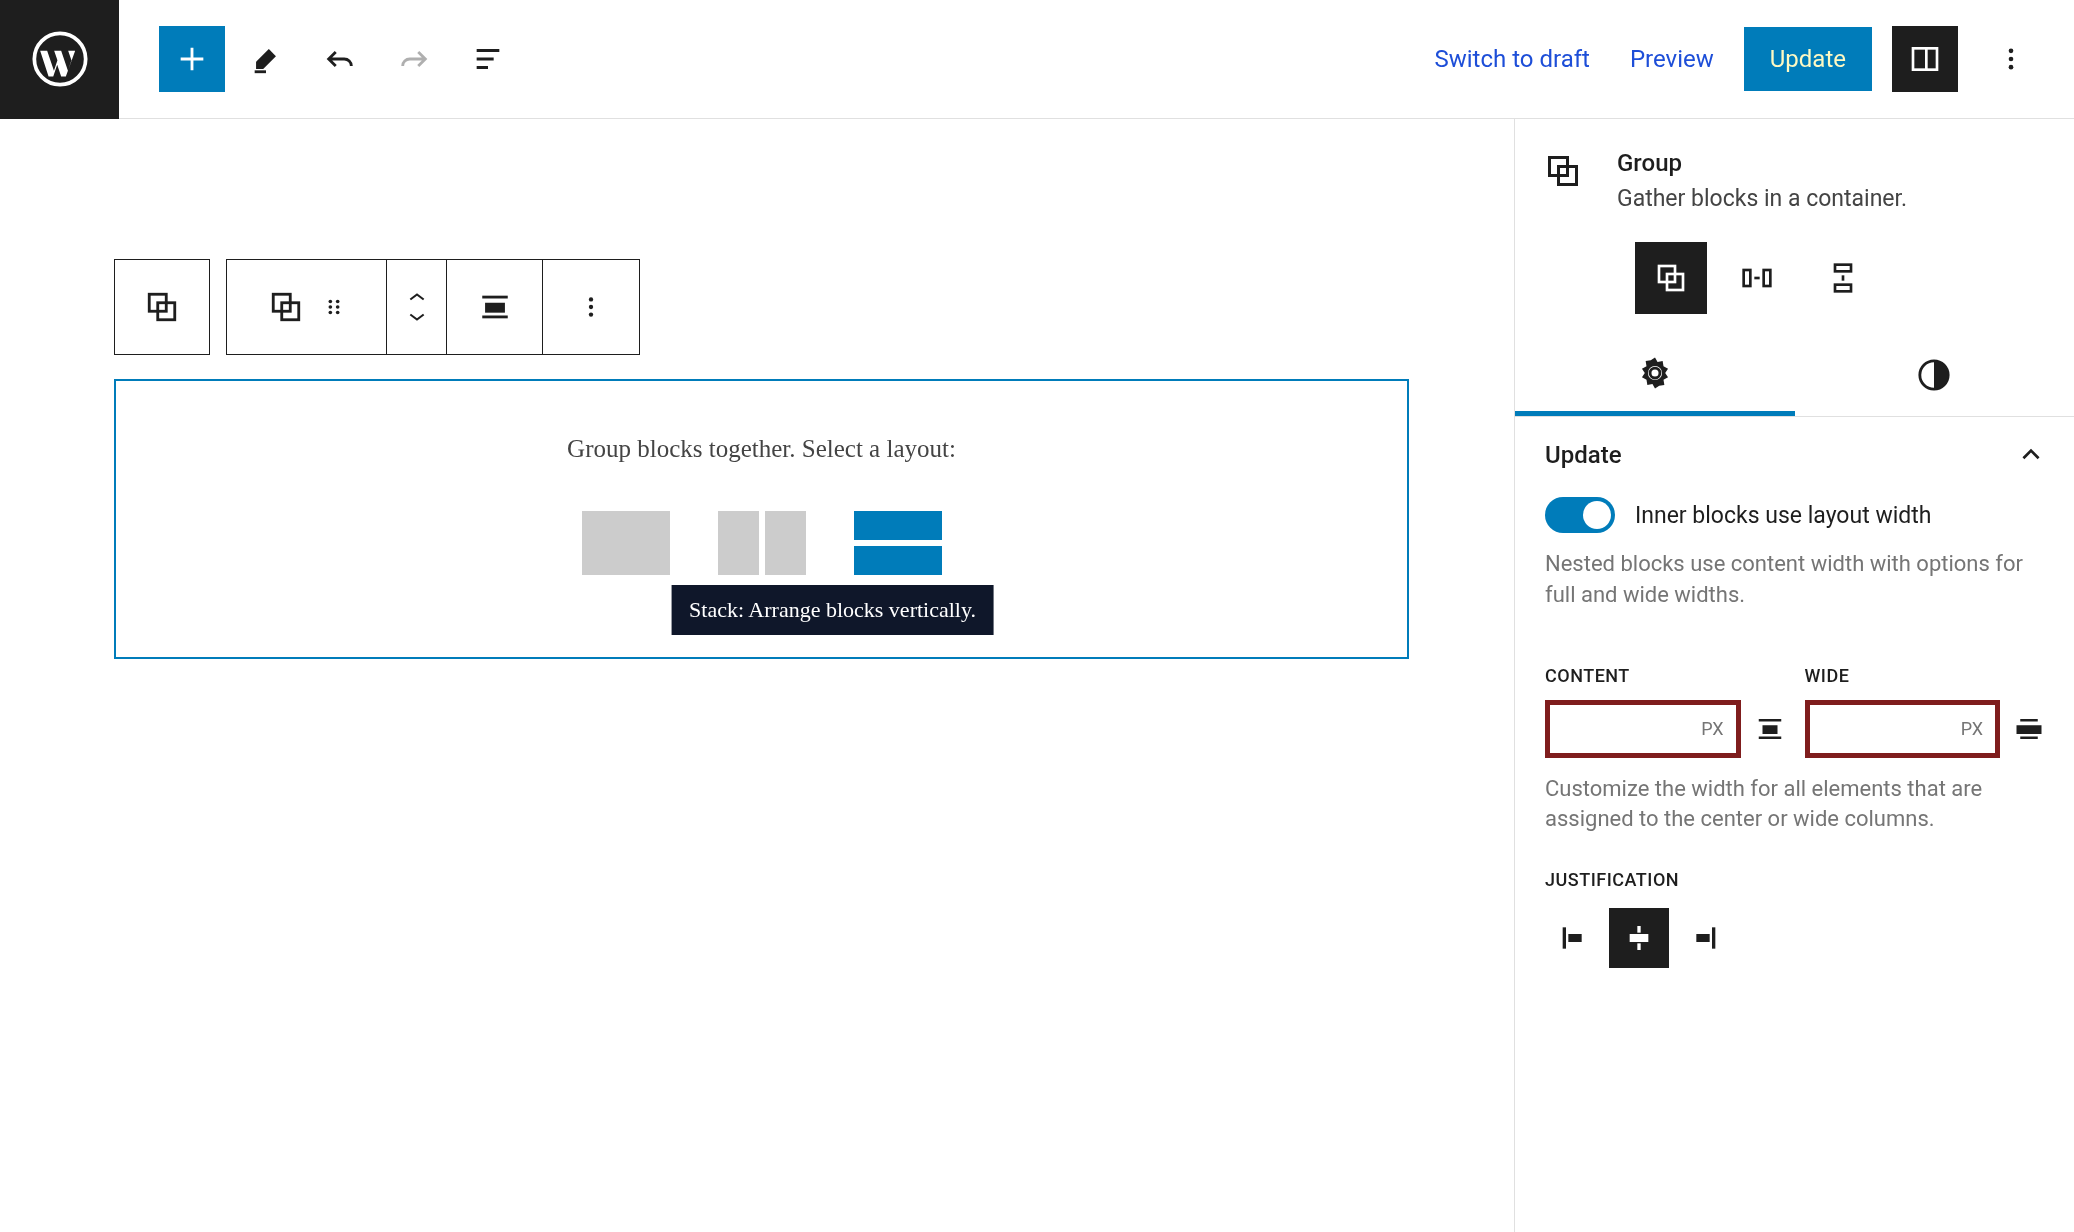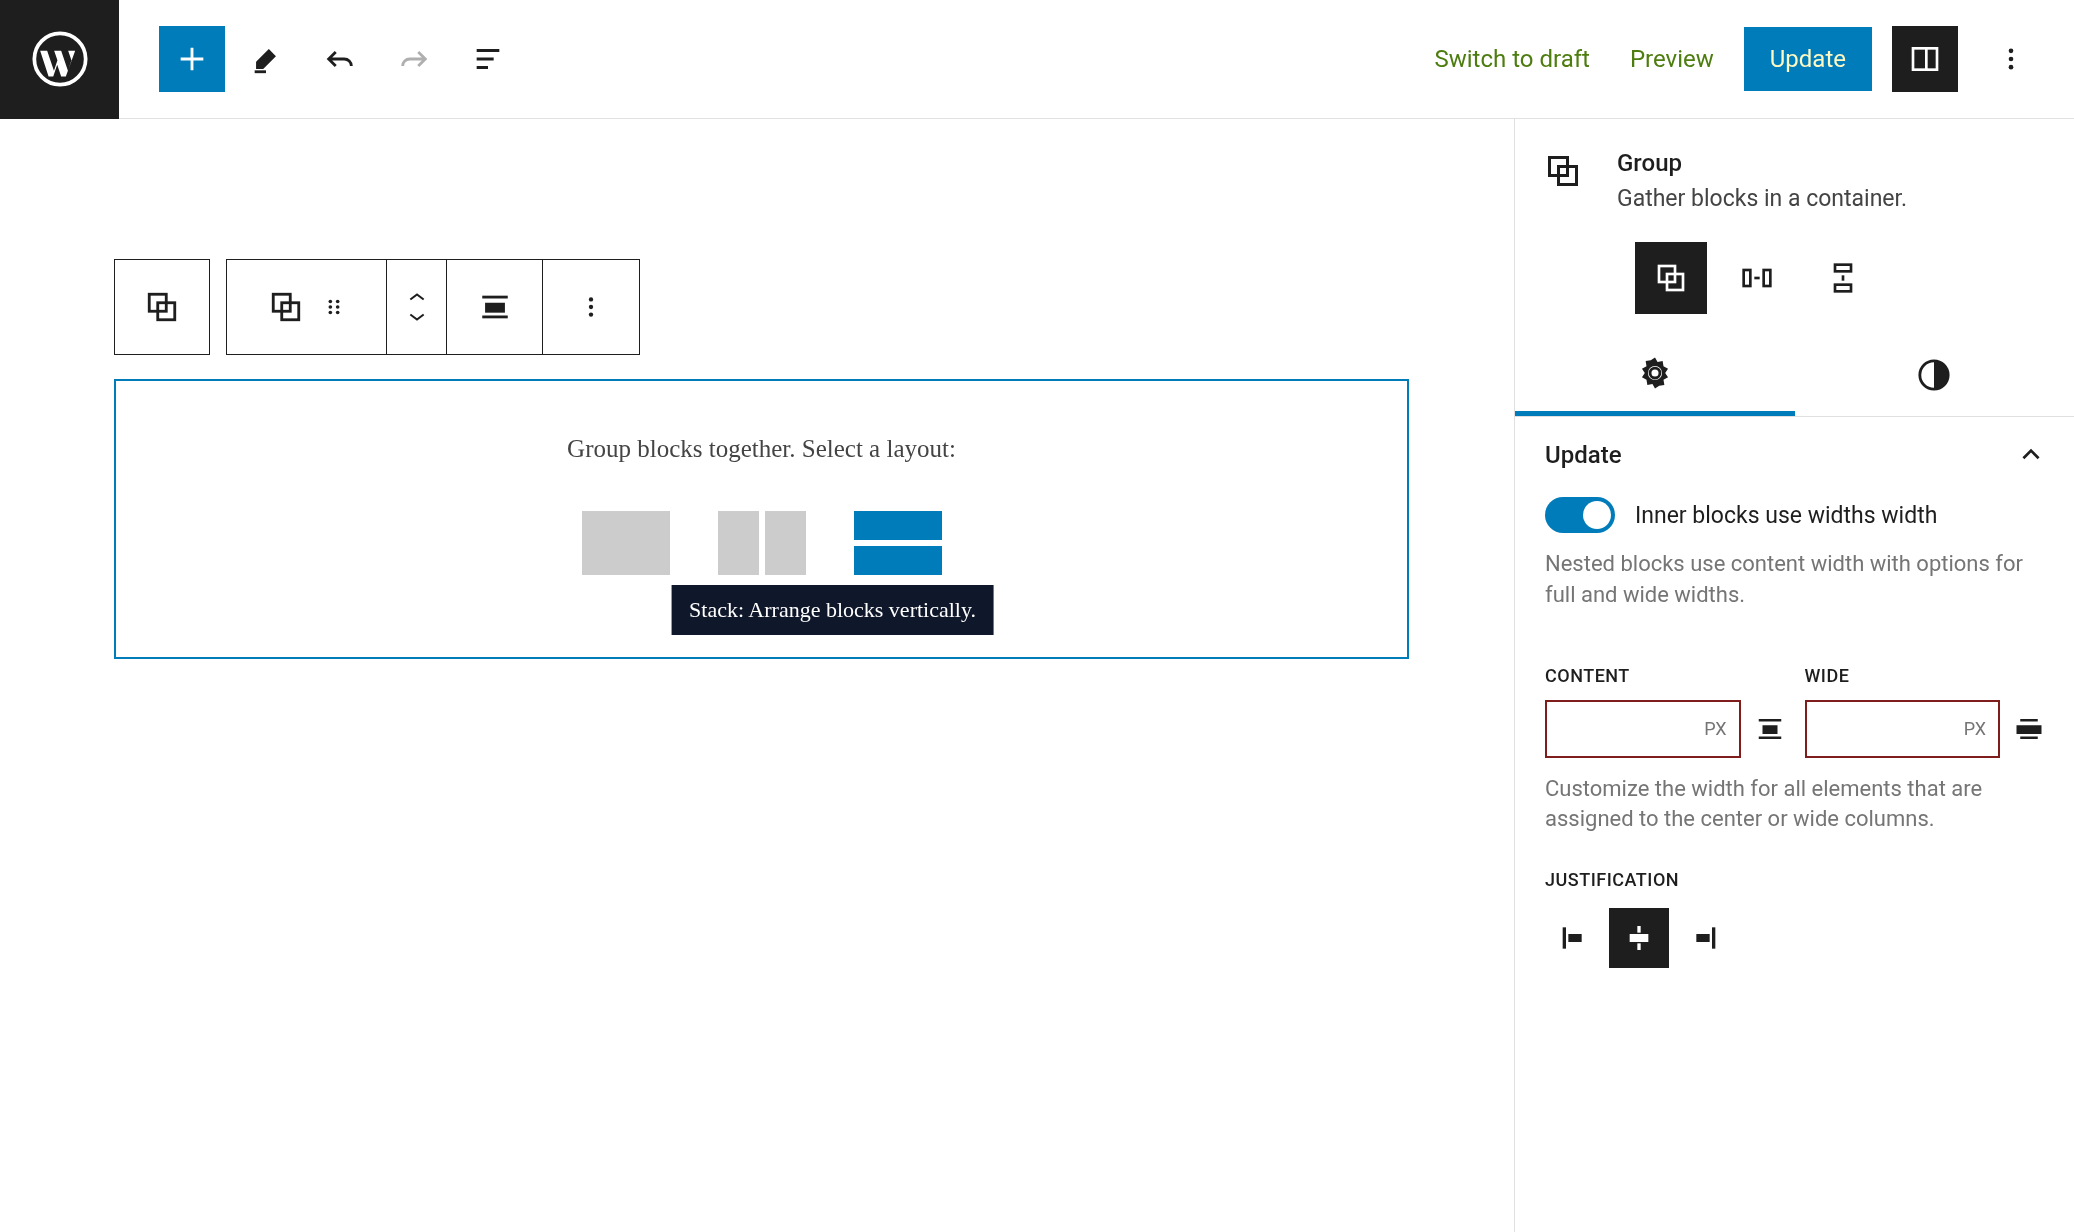--- a/index.html
+++ b/index.html
@@ -41,21 +41,21 @@
     width: 66px; height: 66px;
     display: flex; align-items: center; justify-content: center;
     cursor: pointer;
   }
   .topbar-right {
     margin-left: auto;
     display: flex; align-items: center; gap: 20px;
     padding-right: 30px;
   }
   .link {
-    color: #4d7c0f; font-size: 24px; cursor: pointer; padding: 8px 10px;
+    color: #1d4ed8; font-size: 24px; cursor: pointer; padding: 8px 10px;
   }
   .btn-update {
     background: #007cba; color: #fef9c3; font-size: 24px;
     padding: 18px 26px; cursor: pointer;
   }
   .btn-panel {
     width: 66px; height: 66px; background: #1e1e1e;
     display: flex; align-items: center; justify-content: center; cursor: pointer;
   }
 
@@ -201,21 +201,21 @@
     width:28px; height:28px; border-radius:50%; background:#fff;
   }
   .toggle-label { font-size:23px; color:#1e1e1e; }
   .help-text { font-size:22px; color:#757575; margin-top:16px; line-height:1.4; }
 
   .width-row { display:flex; gap:20px; margin-top:30px; }
   .width-group { flex:1;margin-top:24px; }
   .width-label { font-size:18px; font-weight:500; letter-spacing:0.5px; text-transform:uppercase; margin-bottom:14px; }
   .width-input-row { display:flex; gap:14px; align-items:center; }
   .width-input {
-    flex:1; height:58px; border:2px solid #7f1d1d;
+    flex:1; height:58px; border:5px solid #7f1d1d;
     display:flex; justify-content:flex-end; align-items:center;
     padding-right:12px; font-size:18px; color:#757575;
   }
 
   .just-label {
     font-size:18px; font-weight:500; letter-spacing:0.5px; text-transform:uppercase;
     margin-top:34px; margin-bottom:18px;
   }
   .just-row { display:flex; gap:4px; }
   .just-btn {
@@ -413,21 +413,21 @@
     <div class="section" style="border-bottom:none;">
       <div class="section-head">
         <span>Update</span>
         <svg width="26" height="26" viewBox="0 0 24 24">
             <path fill="none" stroke="#1e1e1e" stroke-width="2.5" d="M5 15l7-7 7 7"></path>
           </svg>
       </div>
 
       <div class="toggle-row">
         <div class="toggle"></div>
-        <span class="toggle-label">Inner blocks use widths width</span>
+        <span class="toggle-label">Inner blocks use layout width</span>
       </div>
       <p class="help-text">Nested blocks use content width with options for full and wide widths.</p>
 
       <div class="width-row">
         <div class="width-group">
           <div class="width-label">CONTENT</div>
           <div class="width-input-row">
             <div class="width-input">
                 <span>PX</span>
               </div>

